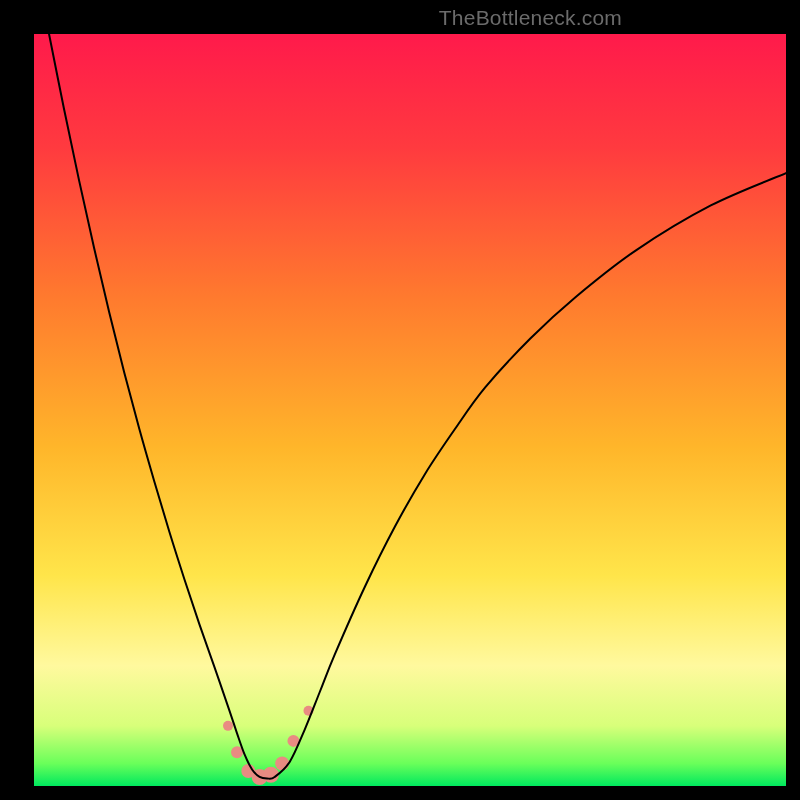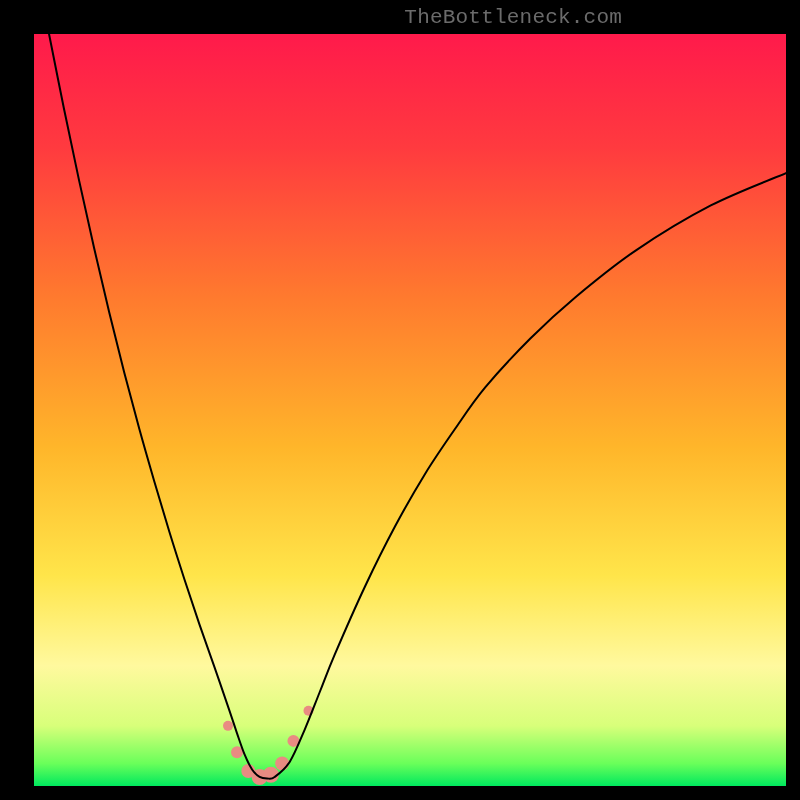--- a/index.html
+++ b/index.html
@@ -9,21 +9,20 @@
     height: 800px;
     overflow: hidden;
     background: #000;
     font-family: Arial, Helvetica, sans-serif;
   }
   .frame {
     position: absolute;
     left: 0; top: 0;
     width: 636px; height: 800px;
     background: #000;
-    font-family: Liberation Mono, monospace;
   }
   .plot-area {
     position: absolute;
     left: 34px;
     top: 34px;
     width: 752px;
     height: 752px;
     overflow: hidden;
   }
   .plot-area svg {

